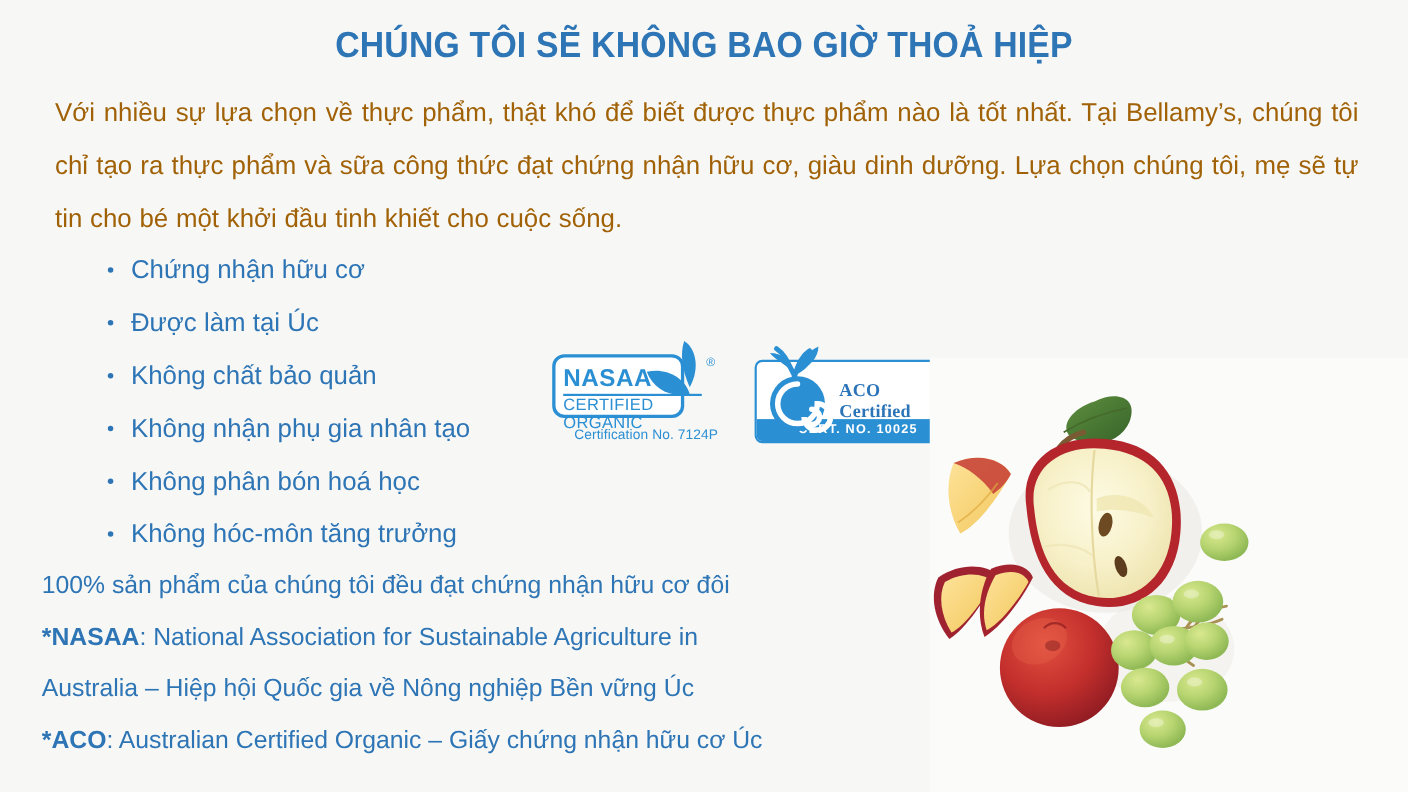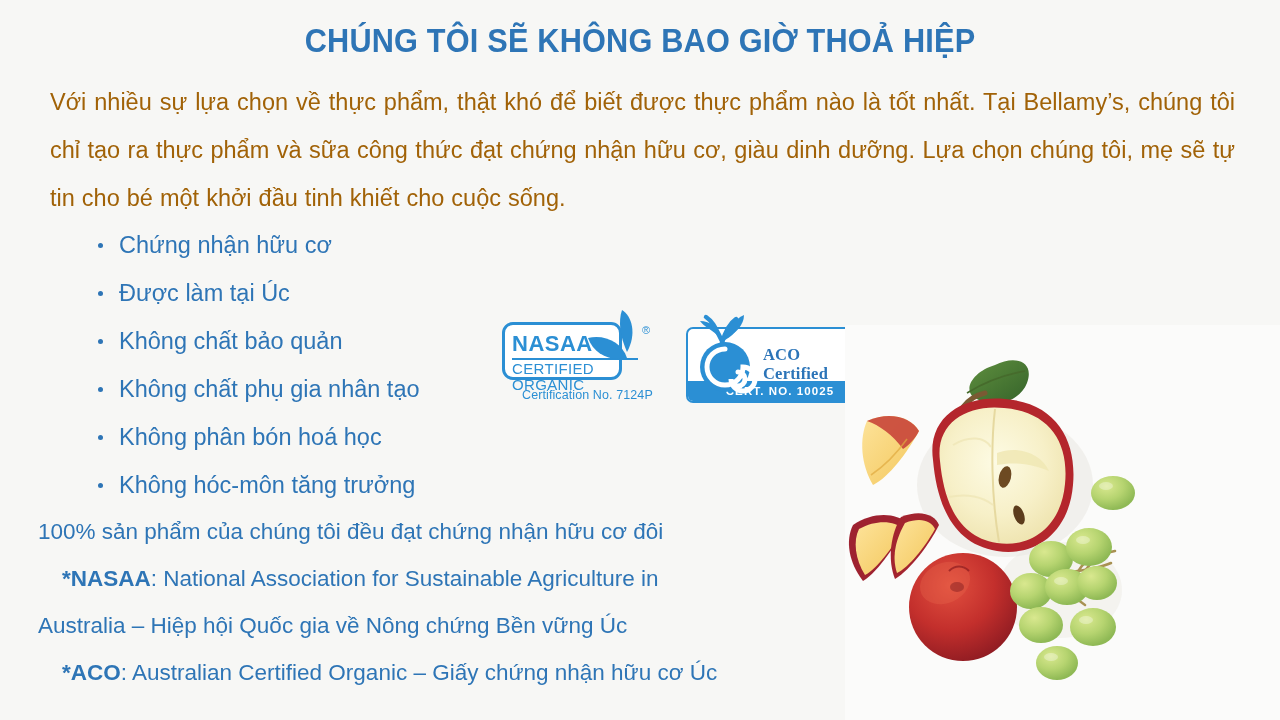--- a/index.html
+++ b/index.html
@@ -71,21 +71,21 @@
     position:absolute;
     top:508px; left:38px;
   }
   #footnotes .fn {
     height:47px;
     line-height:47px;
     font-size:22.5px;
     color:#2e75b6;
     white-space:nowrap;
   }
-  #footnotes .fn b { font-weight:bold;margin-left:24px; }
+  #footnotes .fn b { font-weight:bold; }
 
   
   #nasaa {
     position:absolute;
     left:500px; top:320px;
     width:160px; height:96px;
   }
   #nasaa .box {
     position:absolute;
     left:2px; top:2px;
@@ -201,29 +201,29 @@
 <div id="slide">
 
   <div id="title">CHÚNG TÔI SẼ KHÔNG BAO GIỜ THOẢ HIỆP</div>
 
   <div id="intro">Với nhiều sự lựa chọn về thực phẩm, thật khó để biết được thực phẩm nào là tốt nhất. Tại Bellamy’s, chúng tôi chỉ tạo ra thực phẩm và sữa công thức đạt chứng nhận hữu cơ, giàu dinh dưỡng. Lựa chọn chúng tôi, mẹ sẽ tự tin cho bé một khởi đầu tinh khiết cho cuộc sống.</div>
 
   <ul id="bullets">
     <li>Chứng nhận hữu cơ</li>
     <li>Được làm tại Úc</li>
     <li>Không chất bảo quản</li>
-    <li>Không chất phụ gia nhân tạo</li>
+    <li>Không nhận phụ gia nhân tạo</li>
     <li>Không phân bón hoá học</li>
     <li>Không hóc-môn tăng trưởng</li>
   </ul>
 
   <div id="footnotes">
     <div class="fn">100% sản phẩm của chúng tôi đều đạt chứng nhận hữu cơ đôi</div>
     <div class="fn"><b>*NASAA</b><span>: National Association for Sustainable Agriculture in</span></div>
-    <div class="fn">Australia – Hiệp hội Quốc gia về Nông chứng Bền vững Úc</div>
+    <div class="fn">Australia – Hiệp hội Quốc gia về Nông nghiệp Bền vững Úc</div>
     <div class="fn"><b>*ACO</b><span>: Australian Certified Organic – Giấy chứng nhận hữu cơ Úc</span></div>
   </div>
 
   <div id="nasaa">
     <div class="box">
       <div class="inner">
         <div class="word">NASAA</div>
         <div class="rule"></div>
         <div class="sub">CERTIFIED ORGANIC</div>
       </div>

